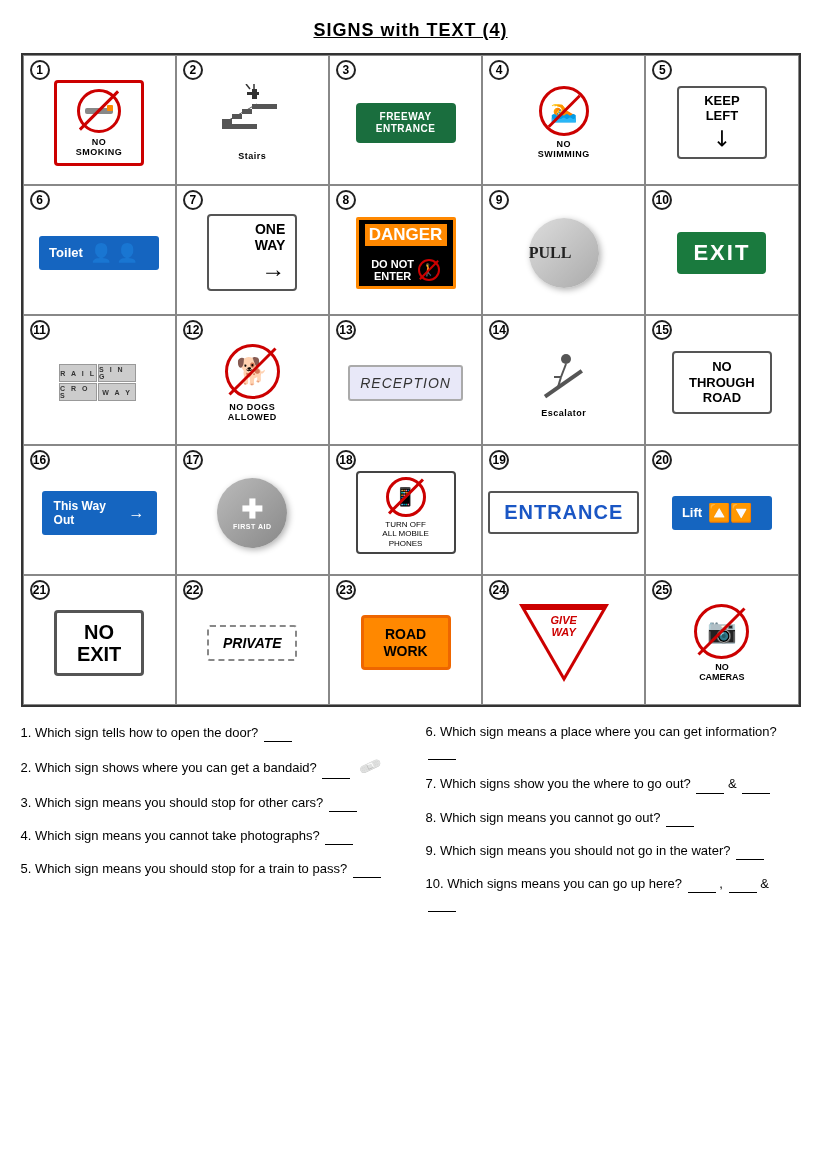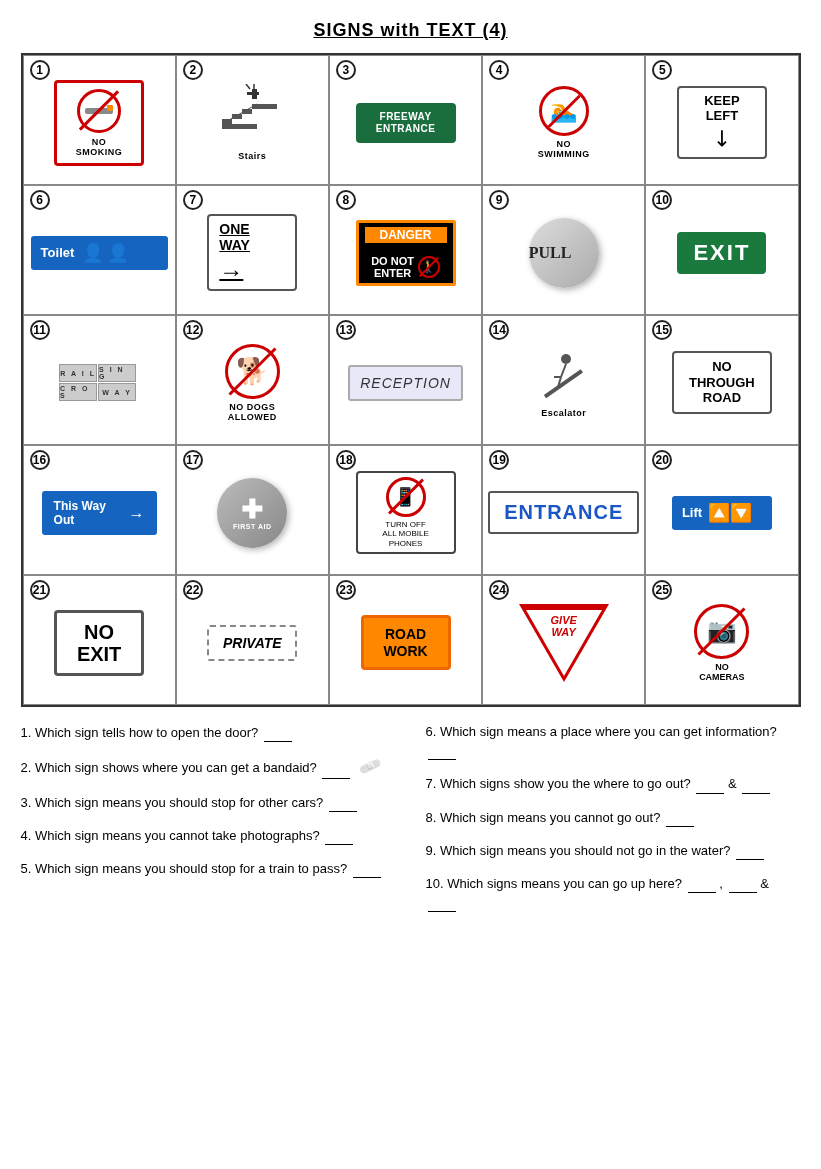--- a/index.html
+++ b/index.html
@@ -176,43 +176,42 @@
       transform: scaleX(-1) rotate(-45deg);
       display: inline-block;
       margin-top: 2px;
     }
 
     .sign-toilet {
       background: #1565c0;
       color: #fff;
       padding: 6px 10px;
       border-radius: 3px;
-      width: 137px;
+      width: 120px;
       display: flex;
       align-items: center;
       gap: 8px;
     }
     .toilet-text {
       font-size: 13px;
       font-weight: bold;
     }
     .toilet-icons {
       display: flex;
       gap: 3px;
       font-size: 18px;
     }
 
     .sign-one-way {
       background: #fff;
       border: 2px solid #555;
       border-radius: 4px;
       padding: 6px 10px;
-      text-align: left;
+      text-align: right;
       width: 90px;
-      text-decoration: underline;
     }
     .one-way-text {
       font-size: 14px;
       font-weight: bold;
       line-height: 1.1;
     }
     .one-way-arrow {
       font-size: 24px;
       margin-top: 2px;
     }
@@ -221,21 +220,21 @@
       background: #000;
       border: 3px solid #f80;
       padding: 4px 6px;
       text-align: center;
       width: 100px;
       border-radius: 2px;
     }
     .danger-top {
       background: #f80;
       color: #fff;
-      font-size: 12px;
+      font-size: 17px;
       font-weight: bold;
       padding: 1px 4px;
       margin-bottom: 12px;
     }
     .danger-bottom {
       color: #fff;
       font-size: 11px;
       font-weight: bold;
       display: flex;
       align-items: center;

